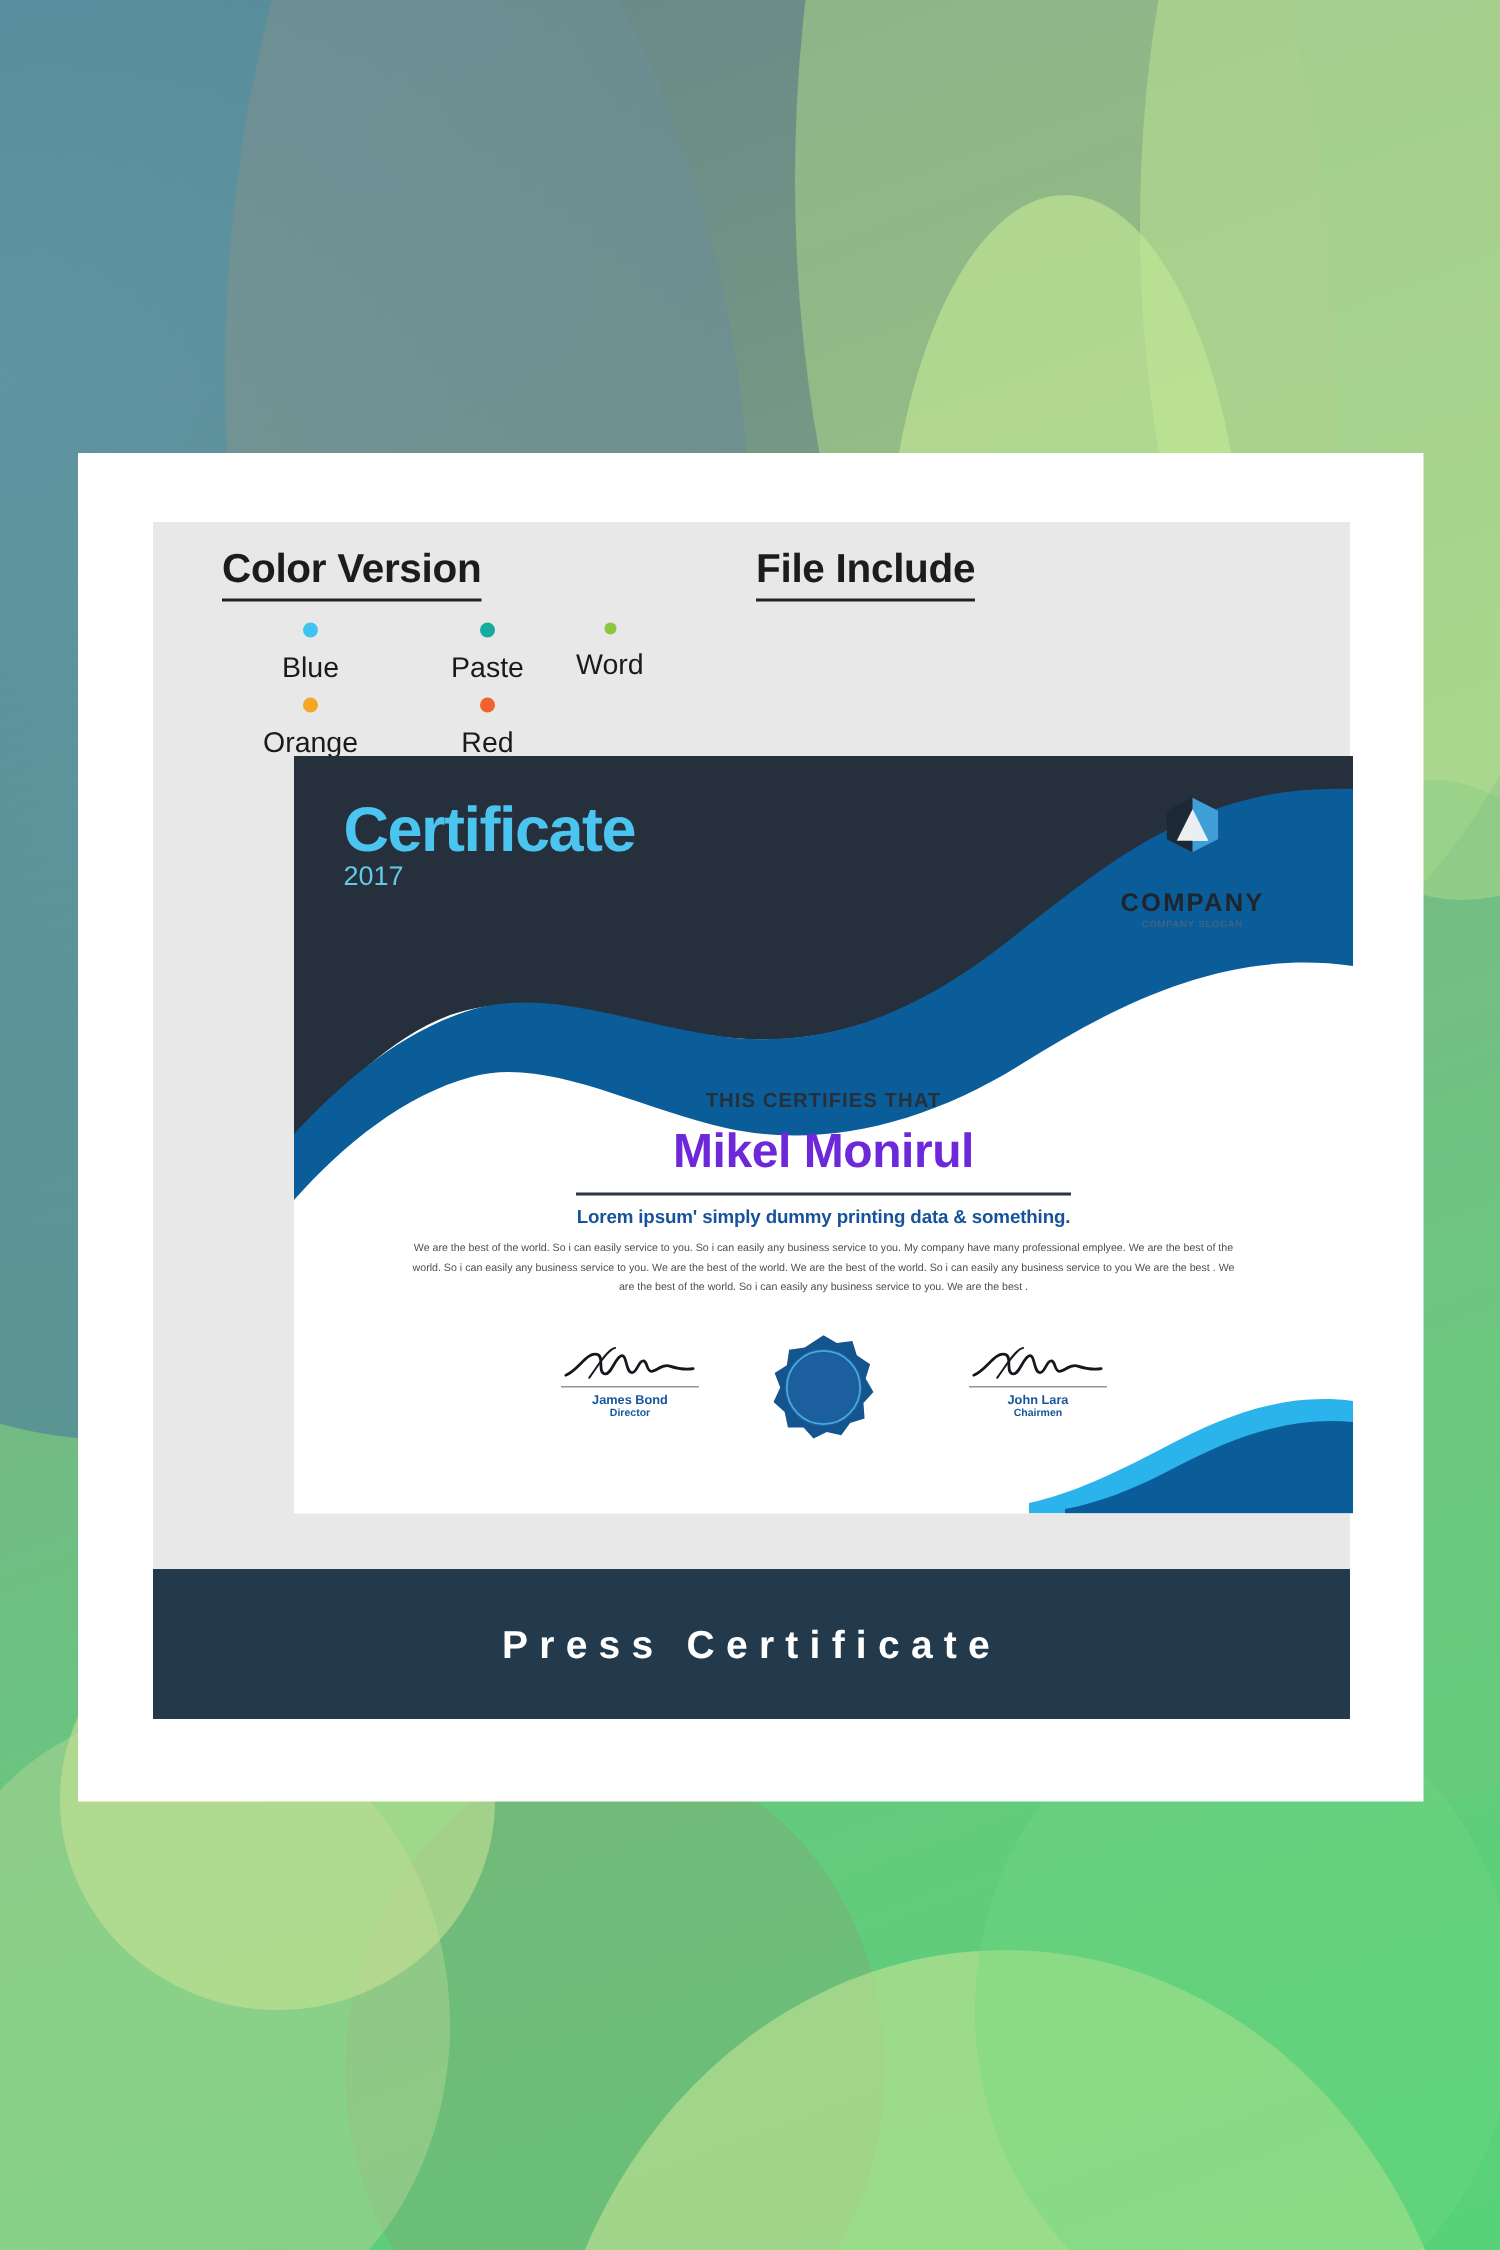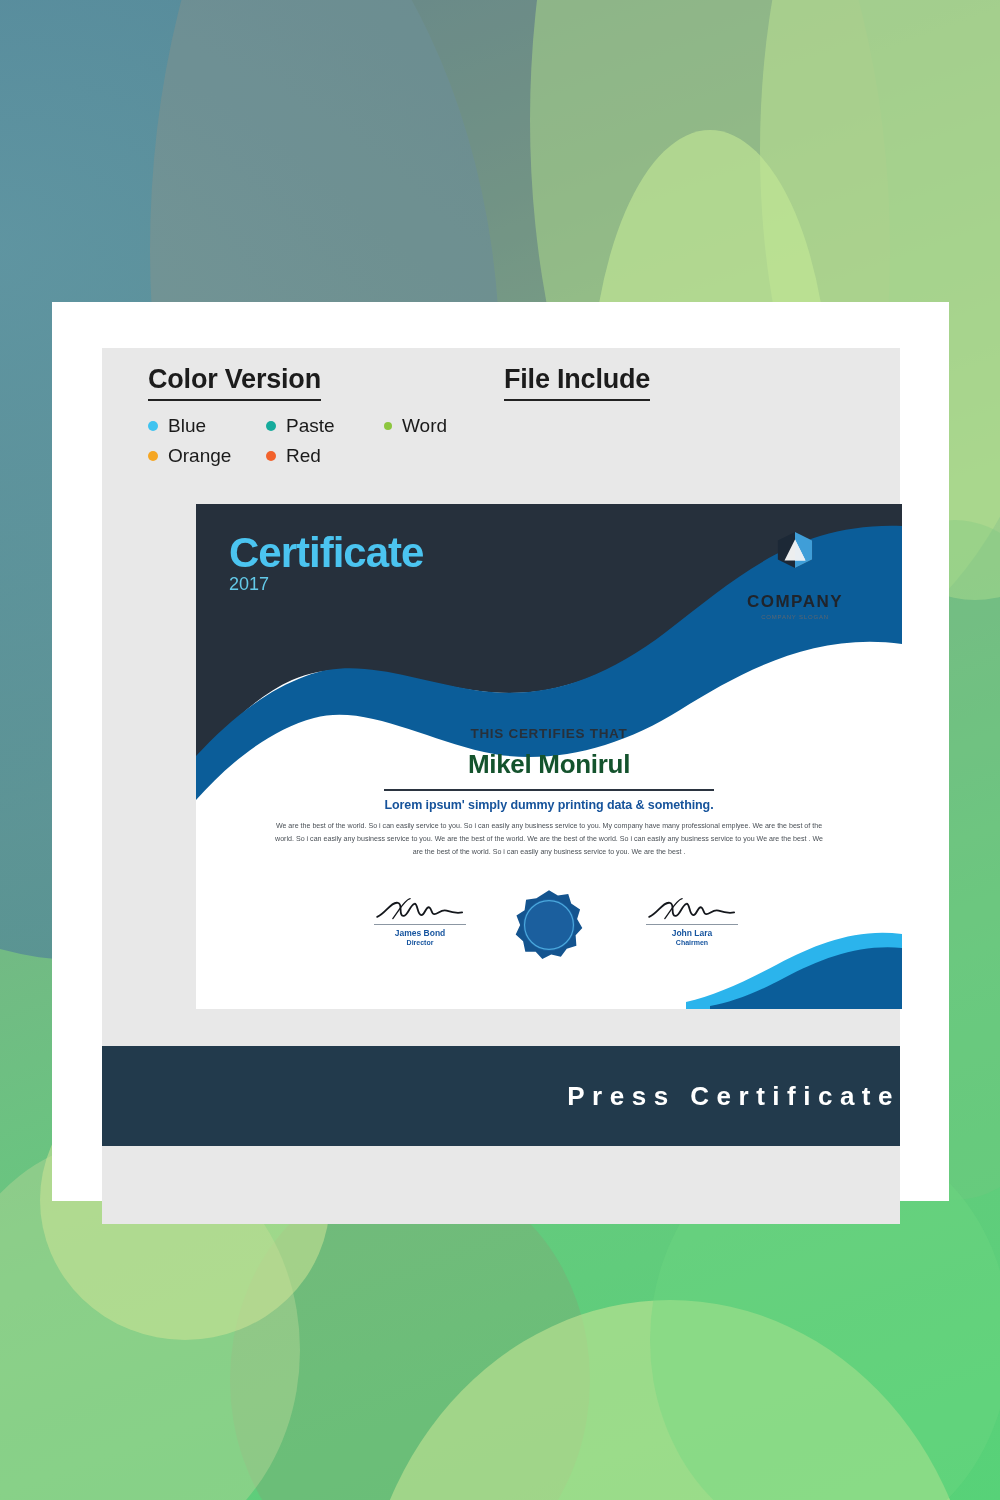--- a/index.html
+++ b/index.html
@@ -51,21 +51,21 @@
     position: absolute;
     left: 52px; top: 302px;
     width: 897px; height: 899px;
     background: #ffffff;
   }
 
   
   #grey-panel {
     position: absolute;
     left: 50px; top: 46px;
-    width: 798px; height: 876px;
+    width: 798px; height: 698px;
     background: #e8e8e8;
   }
 
   .info-col { position: absolute; top: 16px; }
   .col-color { left: 46px; }
   .col-file  { left: 402px; }
 
   .sec-title {
     font-size: 27px;
     font-weight: 600;
@@ -74,21 +74,21 @@
     padding-bottom: 4px;
     display: inline-block;
     border-bottom: 2.5px solid #222;
     line-height: 1.15;
   }
 
   .chip-grid { margin-top: 14px; display: grid; row-gap: 8px; }
   .chips-color { grid-template-columns: 118px 118px auto; }
   .chips-file  { grid-template-columns: 168px auto; }
 
-  .chip { display: flex; align-items: center; gap: 10px; }
+  .chip { display: flex; align-items: center; gap: 10px; flex-direction: column; }
   .dot { width: 10px; height: 10px; border-radius: 50%; flex: none; }
   .dot-sm { width: 8px; height: 8px; }
   .chip-label { font-size: 19px; color: #1a1a1a; white-space: nowrap; }
 
   
   #certificate {
     position: absolute;
     left: 94px; top: 156px;
     width: 706px; height: 505px;
     background: #ffffff;
@@ -115,21 +115,21 @@
 
   
   .cert-logo { position: absolute; right: 42px; top: 26px; z-index: 3; text-align: center; width: 130px; }
   .logo-mark { width: 42px; height: 40px; margin: 0 auto 3px; display: block; }
   .logo-name { font-size: 17px; font-weight: 700; color: #20242b; letter-spacing: 1.5px; line-height: 1; margin-top: 23px; }
   .logo-slogan { font-size: 6px; color: #5b6570; letter-spacing: .8px; margin-top: 4px; }
 
   
   .cert-body { position: absolute; left: 0; right: 0; top: 222px; z-index: 3; text-align: center; }
   .certifies { font-size: 13.5px; font-weight: 700; color: #27303a; letter-spacing: .7px; }
-  .recipient { font-size: 26px; font-weight: 700; color: #14532d; letter-spacing: -.3px; margin-top: 8px; }
+  .recipient { font-size: 32px; font-weight: 700; color: #6d28d9; letter-spacing: -.3px; margin-top: 8px; }
   .rule {
     width: 330px; height: 2px; background: #2b3440; margin: 9px auto 0;
   }
   .tagline { font-size: 12.5px; font-weight: 700; color: #16539b; margin-top: 7px; letter-spacing: -.1px; }
   .para {
     margin: 8px auto 0; width: 550px;
     font-size: 7.1px; color: #4a5056; line-height: 1.85; text-align: center;
   }
 
   
@@ -143,21 +143,21 @@
   .sig-role { font-size: 7px; font-weight: 700; color: #17559f; }
 
   .seal { position: absolute; left: 50%; transform: translateX(-50%); top: -8px; width: 74px; height: 74px; }
 
   
   #press-banner {
     position: absolute;
     left: 50px; top: 744px;
     width: 798px; height: 100px;
     background: #223a4c;
-    display: flex; align-items: center; justify-content: flex-end;
+    display: flex; align-items: center; justify-content: center;
   }
   #press-banner .press-text {
     color: #ffffff; font-size: 26px; font-weight: 600; letter-spacing: 7.5px;
   }
 </style>
 </head>
 <body>
 
 <div id="bg-layer">
   <div class="blob b1"></div>

